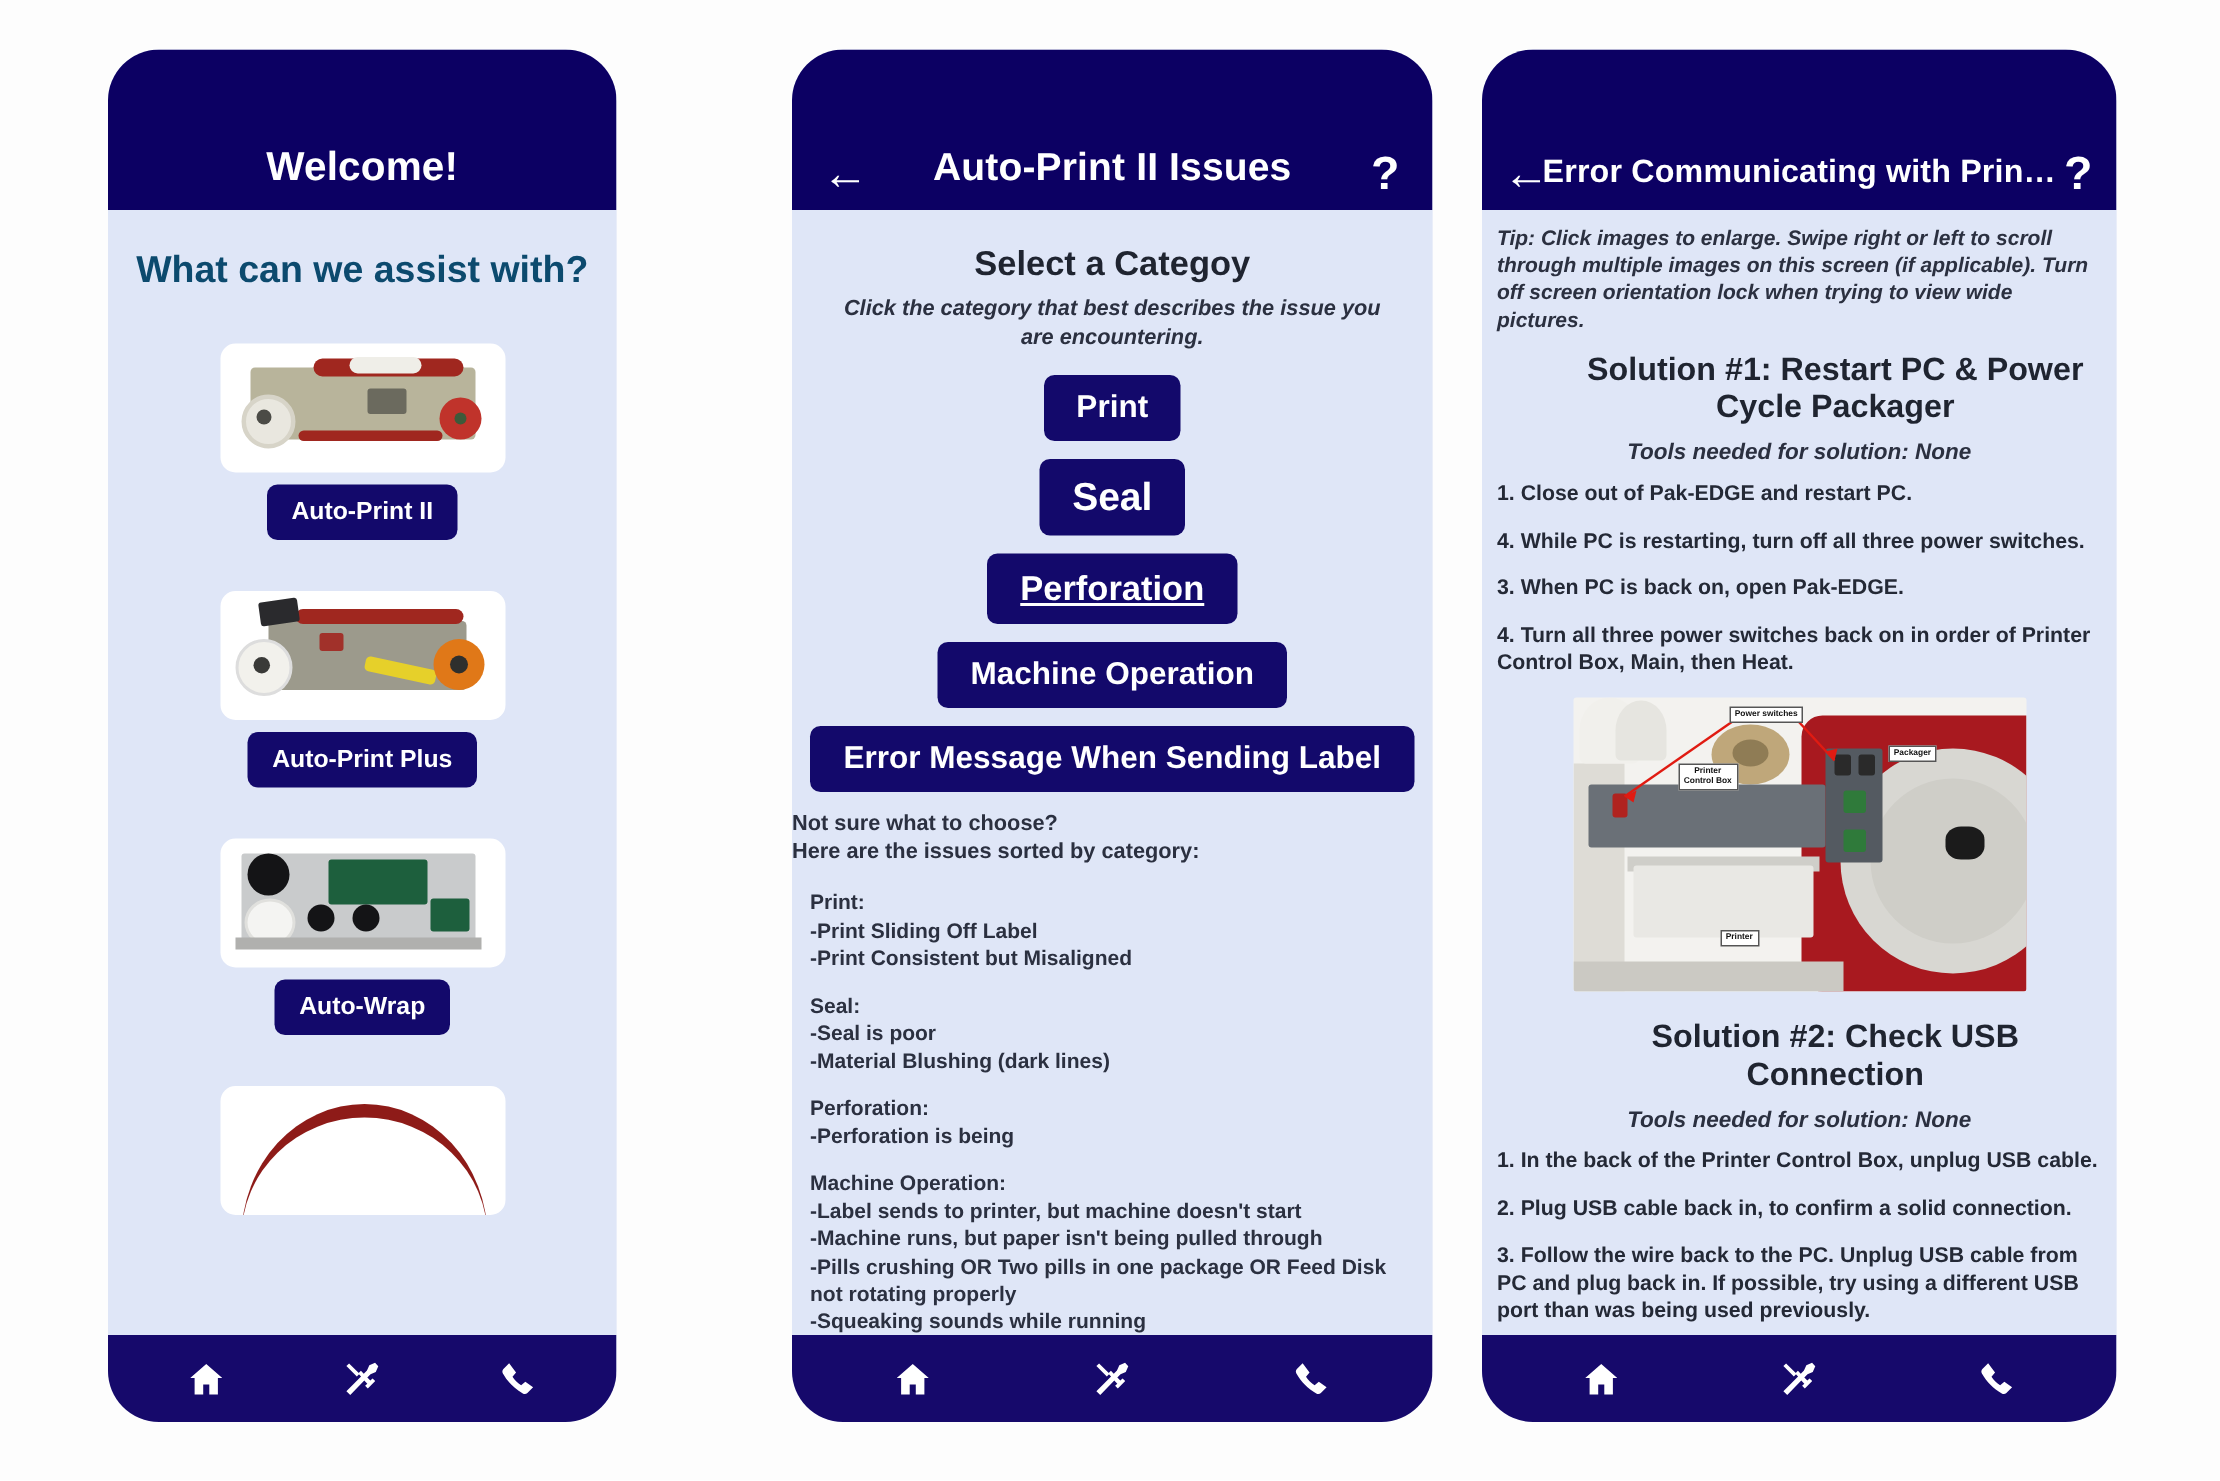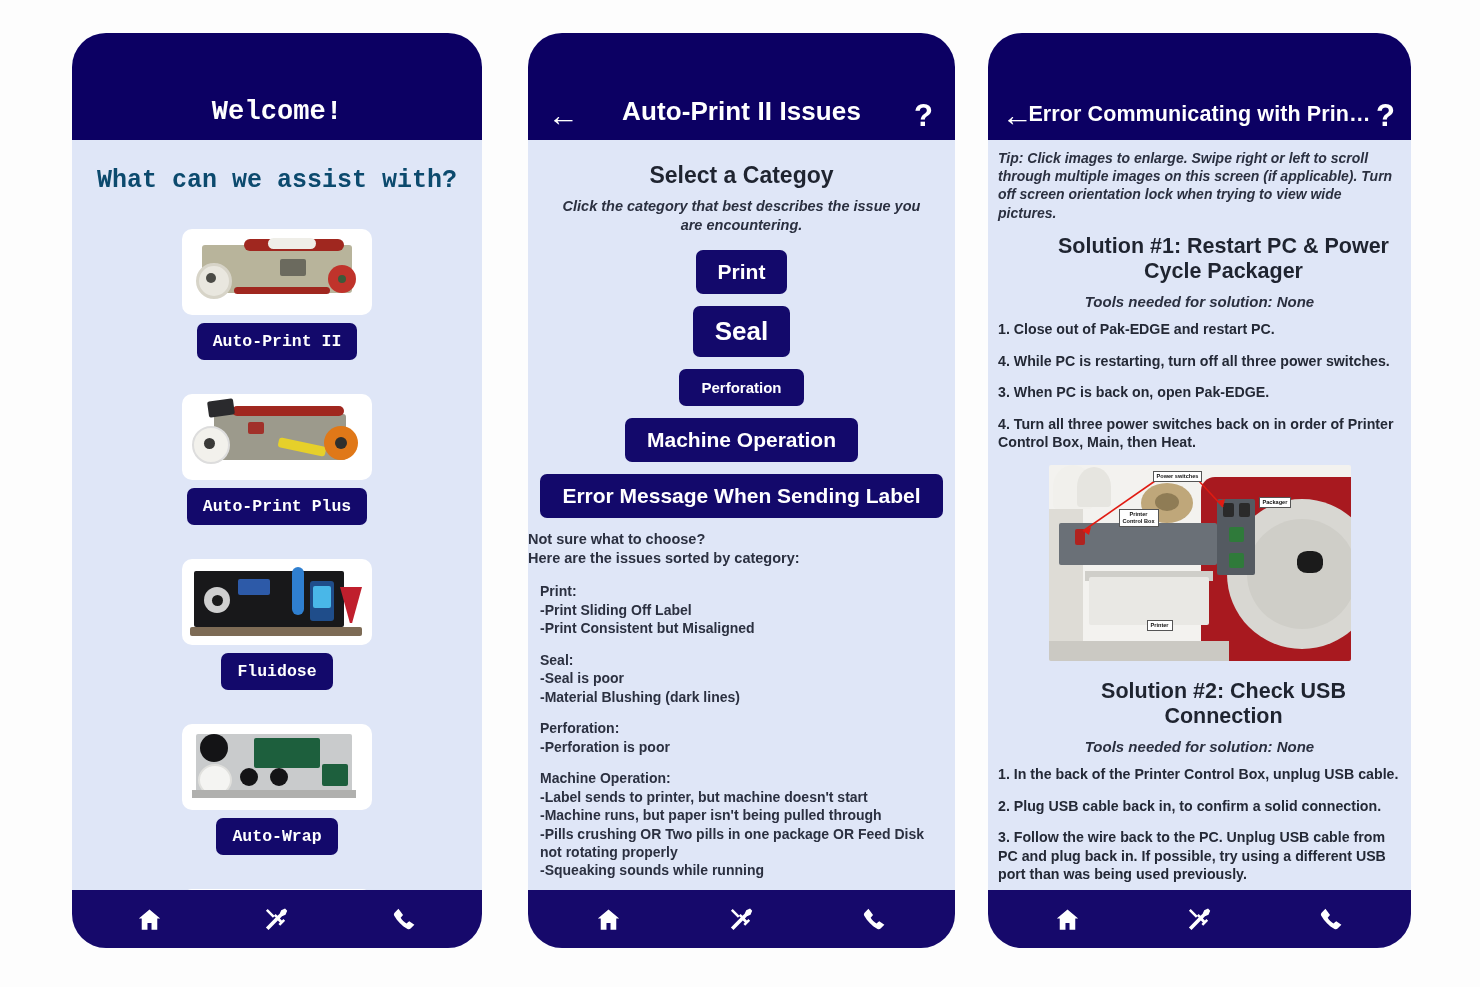--- a/index.html
+++ b/index.html
@@ -21,21 +21,21 @@
   }
   .phone {
     position: absolute;
     top: 33px;
     height: 915px;
     border-radius: 34px;
     overflow: hidden;
     background: #dfe6f7;
     box-shadow: 0 0 0 0 rgba(0,0,0,0);
   }
-  #phone1 { left: 72px;  width: 410px; font-family: Liberation Mono, monospace; }
+  #phone1 { left: 72px;  width: 339px; }
   #phone2 { left: 528px; width: 427px; }
   #phone3 { left: 988px; width: 423px; }
 
   .topbar {
     background: #0c0063;
     color: #ffffff;
     height: 107px;
     position: relative;
     display: flex;
     align-items: flex-end;
@@ -184,21 +184,21 @@
     color:#2b3040; line-height:1.28; padding: 0 28px; margin-bottom: 16px;
   }
   .cat-btn {
     display:block; margin: 0 auto 12px auto;
     background:#13096b; color:#fff; font-weight:bold; border:none;
     border-radius:7px; padding: 10px 22px; cursor:pointer;
     font-family: inherit;
   }
   .cat-btn.s1 { font-size: 21px; }
   .cat-btn.s2 { font-size: 26px; }
-  .cat-btn.s3 { font-size: 15px; }
+  .cat-btn.s3 { font-size: 23px; text-decoration: underline; }
   .cat-btn.s4 { font-size: 21px; }
   .cat-btn.s5 { font-size: 21px; }
 
   .p2-note {
     font-size:14.5px; font-weight:bold; color:#2b3040;
     line-height:1.32; margin: 6px 0 14px 0;
   }
   .issue-groups { padding: 0 12px; }
   .issue-group { margin-bottom: 13px; }
   .issue-group .gtitle,
@@ -301,34 +301,20 @@
             <div class="ph red"></div>
               <div class="ph yel"></div>
             <div class="ph rollL"></div>
               <div class="ph rollLc"></div>
             <div class="ph rollR"></div>
               <div class="ph rollRc"></div>
           </div>
           <button class="machine-btn">Auto-Print Plus</button>
         </div>
 
-        <div class="machine-item">
-          <div class="machine-photo m3">
-            <div class="ph body"></div>
-              <div class="ph bluebx"></div>
-              <div class="ph knob"></div>
-              <div class="ph knobc"></div>
-            <div class="ph blue1"></div>
-              <div class="ph scr"></div>
-              <div class="ph scr2"></div>
-            <div class="ph cup"></div>
-              <div class="ph base"></div>
-          </div>
-          <button class="machine-btn">Fluidose</button>
-        </div>
 
         <div class="machine-item">
           <div class="machine-photo m4">
             <div class="ph body"></div>
               <div class="ph green"></div>
               <div class="ph green2"></div>
             <div class="ph rollK"></div>
               <div class="ph rollW"></div>
             <div class="ph kn1"></div>
               <div class="ph kn2"></div>
@@ -394,21 +380,21 @@
           <div class="gline">-Print Sliding Off Label</div>
           <div class="gline">-Print Consistent but Misaligned</div>
         </div>
         <div class="issue-group">
           <div class="gtitle">Seal:</div>
           <div class="gline">-Seal is poor</div>
           <div class="gline">-Material Blushing (dark lines)</div>
         </div>
         <div class="issue-group">
           <div class="gtitle">Perforation:</div>
-          <div class="gline">-Perforation is poor</div>
+          <div class="gline">-Perforation is being</div>
         </div>
         <div class="issue-group">
           <div class="gtitle">Machine Operation:</div>
           <div class="gline">-Label sends to printer, but machine doesn't start</div>
           <div class="gline">-Machine runs, but paper isn't being pulled through</div>
           <div class="gline">-Pills crushing OR Two pills in one package OR Feed Disk not rotating properly</div>
           <div class="gline">-Squeaking sounds while running</div>
         </div>
 
       </div>

